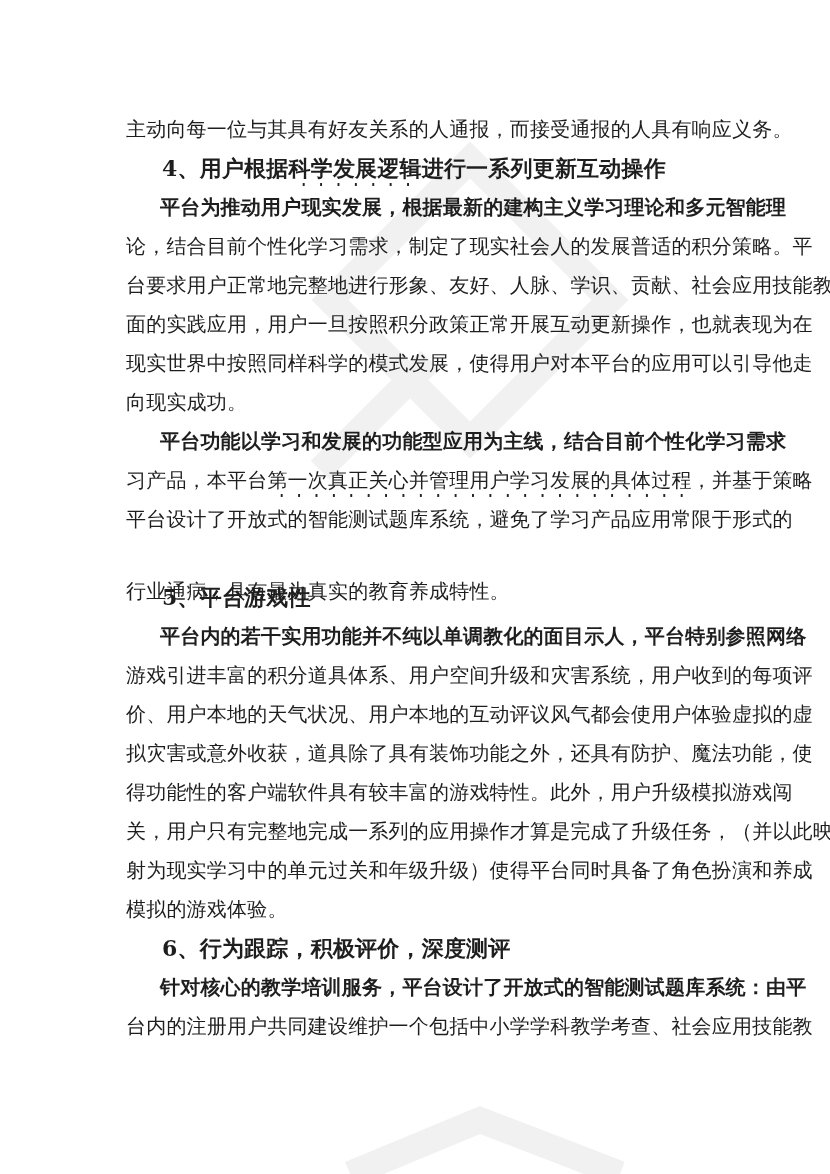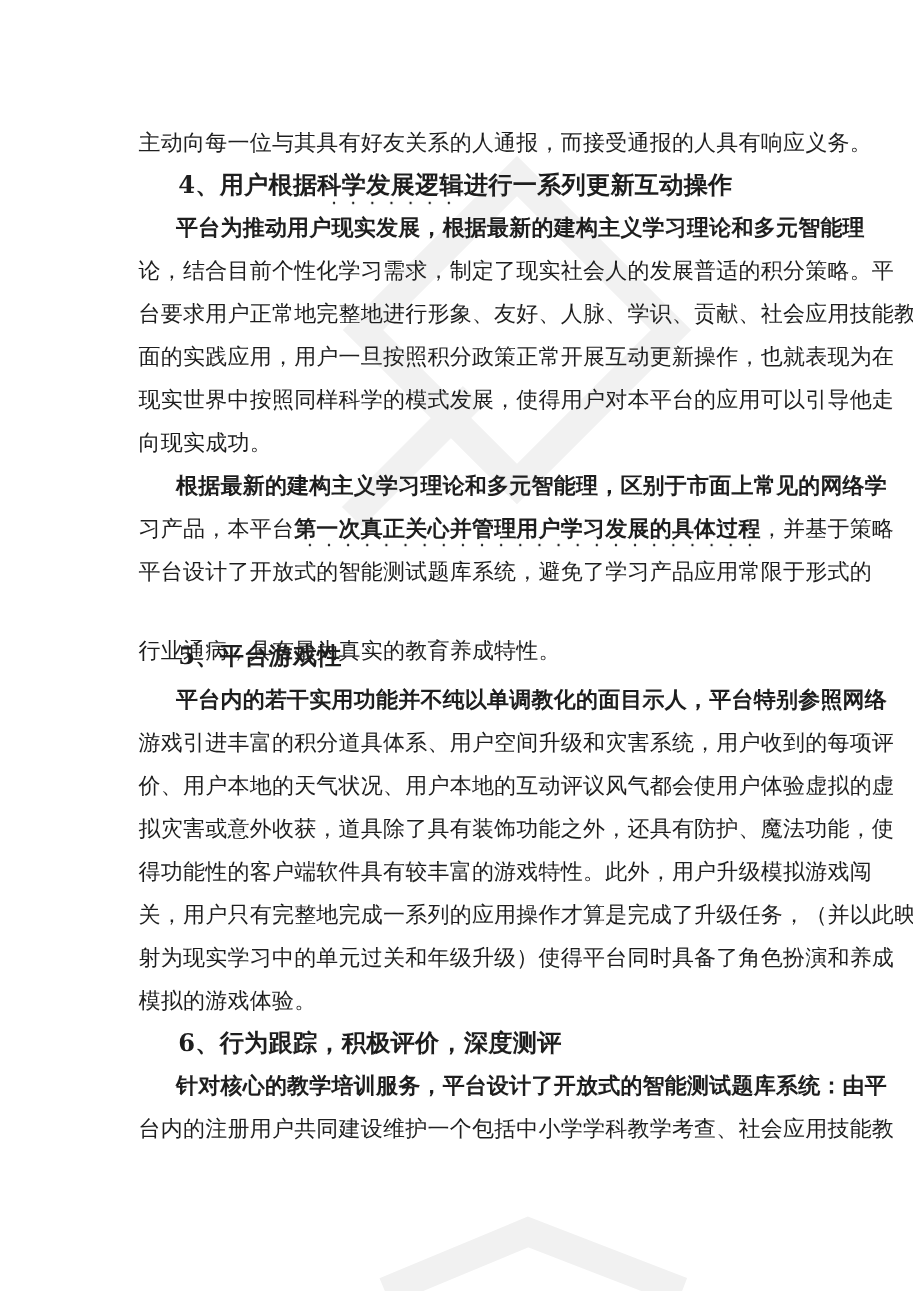--- a/index.html
+++ b/index.html
@@ -20,21 +20,21 @@
     }
     .indent { left: 34px; font-weight: bold; }
     .heading { font-weight: bold; left: 36px; font-size: 22px; }
     .dotted {
       background-image: radial-gradient(circle, #222 1.1px, transparent 1.4px);
       background-size: 17.4px 5px;
       background-repeat: repeat-x;
       background-position: 6px 100%;
       padding-bottom: 6px;
     }
-    .bold { font-weight: bold; }
+    .bold { font-weight: normal; }
   </style>
 </head>
 <body>
 
 <svg class="watermark" width="830" height="1174" style="left:0;top:0;">
   <g fill="none" stroke="#f1f1f1" stroke-width="26">
     <path d="M330 300 L470 160 L610 300 L470 440 Z"></path>
     <path d="M320 470 L430 360"></path>
     <path d="M350 1174 L480 1120 L620 1174"></path>
   </g>
@@ -46,21 +46,21 @@
 
   <div class="line heading" style="top:157px"><span>4、用户根据</span><span class="dotted">科学发展逻辑</span><span>进行一系列更新互动操作</span></div>
 
   <div class="line indent" style="top:196px">平台为推动用户现实发展，根据最新的建构主义学习理论和多元智能理</div>
   <div class="line" style="top:235px">论，结合目前个性化学习需求，制定了现实社会人的发展普适的积分策略。平</div>
   <div class="line" style="top:274px">台要求用户正常地完整地进行形象、友好、人脉、学识、贡献、社会应用技能教</div>
   <div class="line" style="top:313px">面的实践应用，用户一旦按照积分政策正常开展互动更新操作，也就表现为在</div>
   <div class="line" style="top:352px">现实世界中按照同样科学的模式发展，使得用户对本平台的应用可以引导他走</div>
   <div class="line" style="top:391px">向现实成功。</div>
 
-  <div class="line indent" style="top:430px">根据最新的建构主义学习理论和多元智能理，区别于市面上常见的网络学</div>
+  <div class="line indent" style="top:430px">平台功能以学习和发展的功能型应用为主线，结合目前个性化学习需求</div>
   <div class="line" style="top:469px"><span>习产品，本平台</span><span class="bold dotted">第一次真正关心并管理用户学习发展的具体过程</span><span>，并基于策略</span></div>
   <div class="line" style="top:508px">平台设计了开放式的智能测试题库系统，避免了学习产品应用常限于形式的</div>
   <div class="line" style="top:580px">行业通病，具有最为真实的教育养成特性。</div>
 
   <div class="line heading" style="top:586px">5、平台游戏性</div>
 
   <div class="line indent" style="top:625px">平台内的若干实用功能并不纯以单调教化的面目示人，平台特别参照网络</div>
   <div class="line" style="top:664px">游戏引进丰富的积分道具体系、用户空间升级和灾害系统，用户收到的每项评</div>
   <div class="line" style="top:703px">价、用户本地的天气状况、用户本地的互动评议风气都会使用户体验虚拟的虚</div>
   <div class="line" style="top:742px">拟灾害或意外收获，道具除了具有装饰功能之外，还具有防护、魔法功能，使</div>

